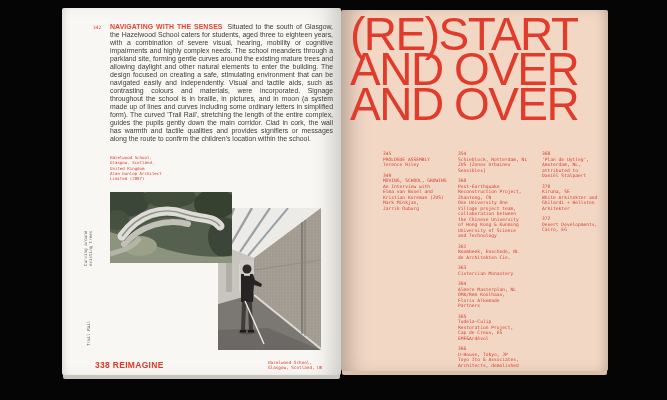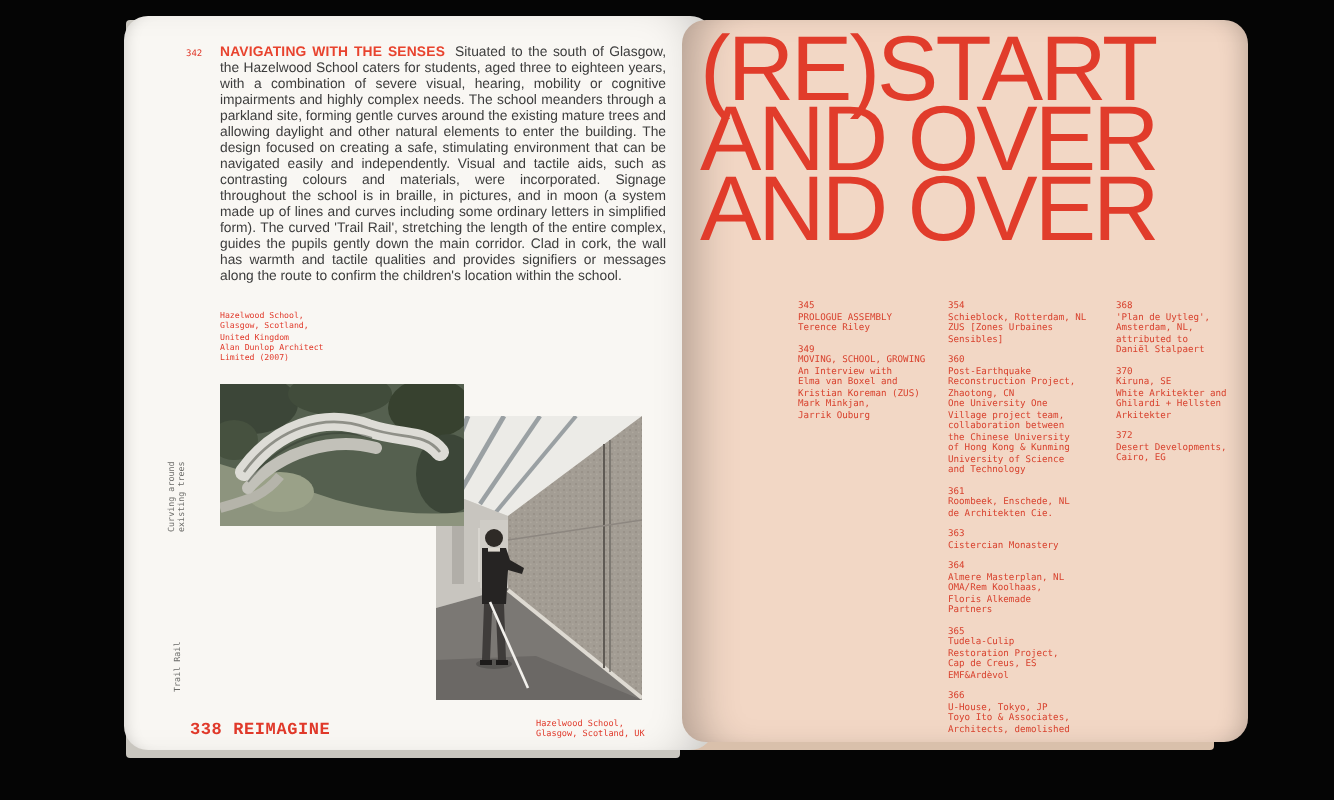--- a/index.html
+++ b/index.html
@@ -2,21 +2,21 @@
 <html lang="en"><head>
 <meta charset="utf-8">
 <style>
   html,body{margin:0;padding:0;background:#000;}
   .stage{position:relative;width:667px;height:400px;background:#050505;overflow:hidden;
          font-family:"Liberation Sans",sans-serif;}
   
   .stack{position:absolute;border-radius:2px;}
   .stack-left{left:63px;top:10px;width:277px;height:369px;background:#c9c6bf;}
   .stack-right{left:342px;top:13px;width:265px;height:362px;background:#d9c0ab;}
-  .page{position:absolute;border-radius:12px;overflow:hidden;padding-left:16px;}
+  .page{position:absolute;border-radius:2px;overflow:hidden;}
   .page-left{left:62px;top:8px;width:279px;height:367px;background:#f9f7f3;
              box-shadow:inset -20px 0 24px -14px rgba(0,0,0,.22), inset 6px 0 8px -6px rgba(0,0,0,.18);}
   .page-right{left:341px;top:10px;width:267px;height:361px;background:#f2d7c5;
              box-shadow:inset 18px 0 22px -12px rgba(0,0,0,.28), inset -10px 0 12px -8px rgba(0,0,0,.22);}
   
   .marker{position:absolute;left:31px;top:17px;font-family:"DejaVu Sans Mono",monospace;
           font-size:4.5px;color:#e0392a;}
   .text-block{position:absolute;left:48px;top:15px;width:223px;
           font-size:6.9px;line-height:8px;color:#3c3c3c;text-align:justify;}
   .lead{color:#e8432e;font-weight:700;letter-spacing:.1px;margin-right:5px;}
@@ -24,21 +24,21 @@
   .credits{position:absolute;left:48px;top:147px;font-family:"DejaVu Sans Mono",monospace;
           font-size:4.1px;line-height:5.3px;color:#e0392a;}
   .vcap{position:absolute;transform:rotate(-90deg);transform-origin:0 0;
           font-family:"DejaVu Sans Mono",monospace;font-size:4.2px;line-height:5px;color:#6b6b68;}
   .vcap1{left:21px;top:258px;}
   .vcap2{left:24px;top:338px;}
   .photo{position:absolute;display:block;}
   .photo-aerial{left:48px;top:184px;width:122px;height:71px;z-index:2;}
   .photo-corridor{left:156px;top:200px;width:103px;height:142px;z-index:1;}
   .photo svg{display:block;width:100%;height:100%;}
-  .footer{position:absolute;left:33px;top:352px;font-family:Liberation Mono, monospace;
+  .footer{position:absolute;left:33px;top:352px;font-family:Liberation Sans, sans-serif;
           font-size:8.5px;font-weight:700;color:#e0392a;letter-spacing:.3px;}
   .photo-caption{position:absolute;left:206px;top:352px;font-family:"DejaVu Sans Mono",monospace;
           font-size:4.3px;line-height:5.3px;color:#e0392a;}
   
   .headline{position:absolute;left:9px;top:7px;z-index:3;color:#e13c2b;
           font-size:46px;line-height:35px;letter-spacing:-1.5px;font-weight:400;}
   .toc{position:absolute;top:141px;z-index:1;font-family:"DejaVu Sans Mono",monospace;
           font-size:4.6px;line-height:5.5px;color:#d8422e;}
   .toc-col{position:absolute;top:0;width:76px;}
   .toc-col1{left:42px;}

